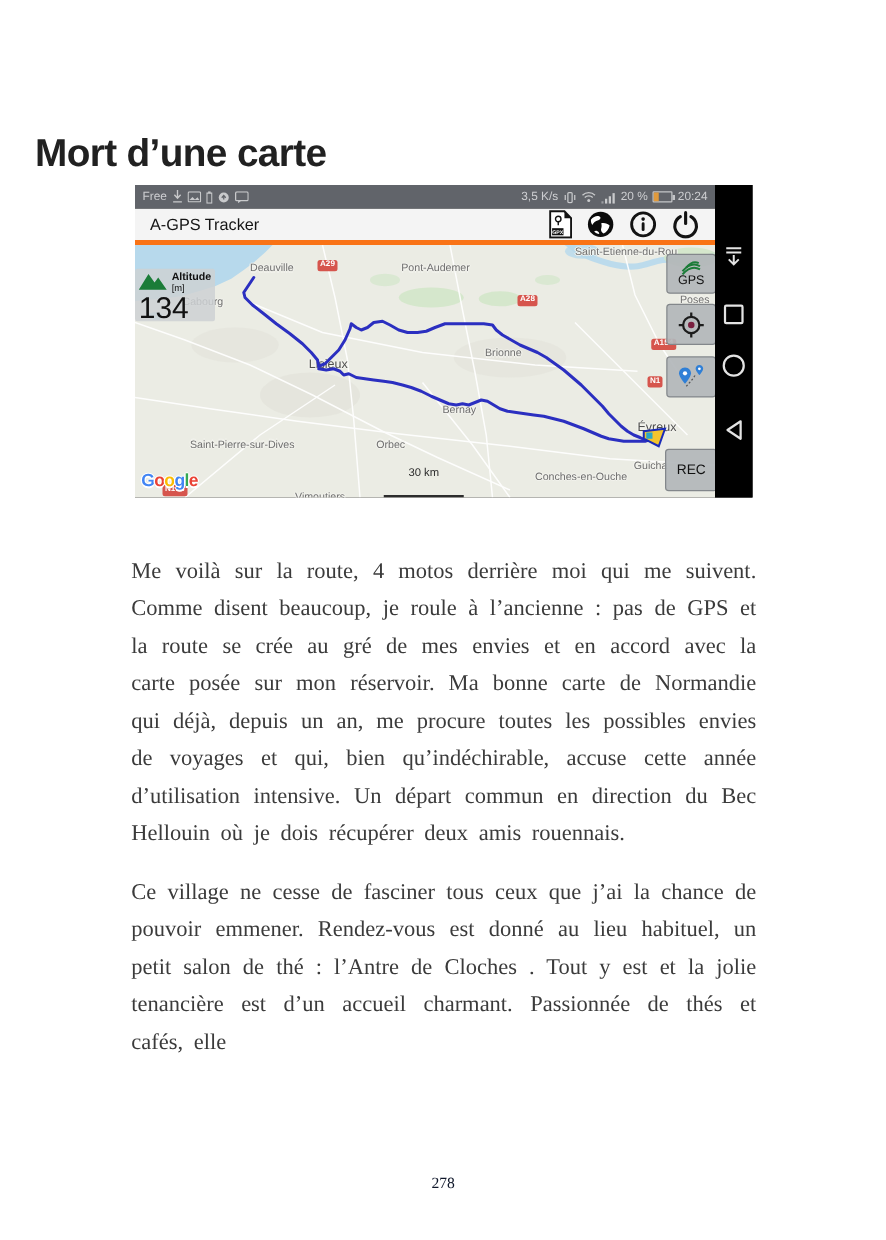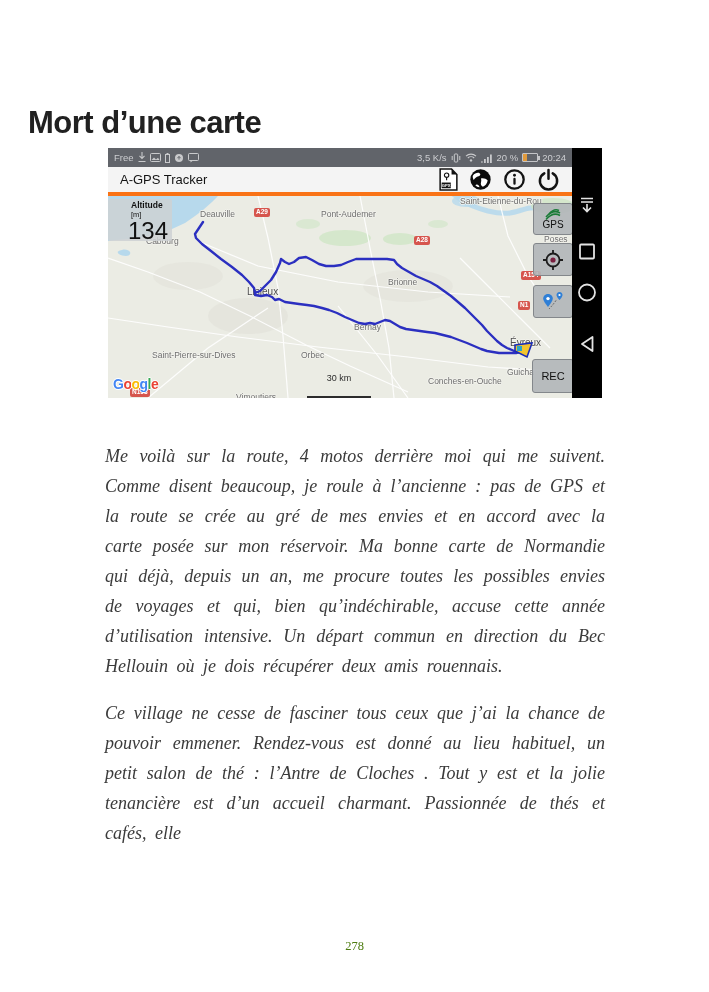--- a/index.html
+++ b/index.html
@@ -33,46 +33,46 @@
   .maparea{position:absolute;left:0;top:48px;width:464px;height:202px;background:var(--land);overflow:hidden;}
   .maparea svg.base{position:absolute;left:0;top:0;z-index:0;}
   .maparea svg.routes{position:absolute;left:0;top:0;z-index:2;}
   .mlabel{position:absolute;z-index:1;font-family:"Liberation Sans",sans-serif;font-size:8.5px;
         color:#6f6f6f;white-space:nowrap;
         text-shadow:1px 0 #f3f3ee,-1px 0 #f3f3ee,0 1px #f3f3ee,0 -1px #f3f3ee;}
   .mlabel.big{font-size:10px;color:#4f4f4f;}
   .badge{position:absolute;z-index:3;background:var(--badge_red);color:#fff;
         font-family:"Liberation Sans",sans-serif;font-size:6.5px;font-weight:700;
         padding:1px 2px;border-radius:2px;line-height:1;white-space:nowrap;}
-  .altwidget{position:absolute;left:0;top:3px;width:64px;height:42px;z-index:6;
-        background:rgba(206,209,212,.85);border-radius:2px;padding:2px 20px;box-sizing:border-box;
+  .altwidget{position:absolute;left:0;top:19px;width:64px;height:42px;z-index:6;
+        background:rgba(206,209,212,.85);border-radius:2px;padding:2px 3px;box-sizing:border-box;
         font-family:"Liberation Sans",sans-serif;color:#111;}
   .altwidget .row{display:flex;gap:3px;align-items:flex-start;}
   .altwidget .lab{font-weight:700;font-size:8.5px;line-height:1.05;}
   .altwidget .unit{font-size:7.5px;font-weight:400;}
   .altwidget .val{font-size:24px;text-align:left;line-height:1;margin-top:0px;}
   .mapbtn{position:absolute;left:425px;width:38px;z-index:5;background:rgba(178,182,186,.92);
         border:1px solid #83878b;border-radius:3px;display:flex;flex-direction:column;
         align-items:center;justify-content:center;cursor:pointer;
         font-family:"Liberation Sans",sans-serif;font-weight:400;color:#101010;}
   .mapbtn .bl{font-size:10px;line-height:1;}
   .gmlogo{position:absolute;left:5px;top:180px;z-index:4;font-family:"Liberation Sans",sans-serif;
         font-weight:700;font-size:14px;letter-spacing:-.5px;
         text-shadow:1px 0 #fff,-1px 0 #fff,0 1px #fff,0 -1px #fff;}
   .scalebar{position:absolute;left:199px;top:177px;width:64px;z-index:4;text-align:center;
         font-family:"Liberation Sans",sans-serif;font-size:9px;color:#2c2c2c;
         border-bottom:2px solid #2c2c2c;padding-bottom:13px;}
   
   .navbar{position:absolute;right:0;top:0;width:30px;height:250px;background:#000;z-index:7;}
   .navicon{position:absolute;left:50%;transform:translateX(-50%);cursor:pointer;}
   
-  .bodytext{position:absolute;left:105px;top:441px;width:500px;color:#3b3b3b;font-style:italic;}
+  .bodytext{position:absolute;left:105px;top:441px;width:500px;color:#3b3b3b;}
   .bodytext p{margin:0 0 17px 0;font-size:18px;line-height:30px;text-align:justify;word-spacing:4px;}
   .pagenum{position:absolute;top:939px;left:0;width:100%;text-align:center;
-        font-size:12.5px;color:#4d7c0f;}
+        font-size:12.5px;color:#0f172a;}
 </style>
 </head>
 <body>
 
 <div class="page">
 
   <h1 class="doc-title">Mort d’une carte</h1>
 
   <div class="shot">
 

